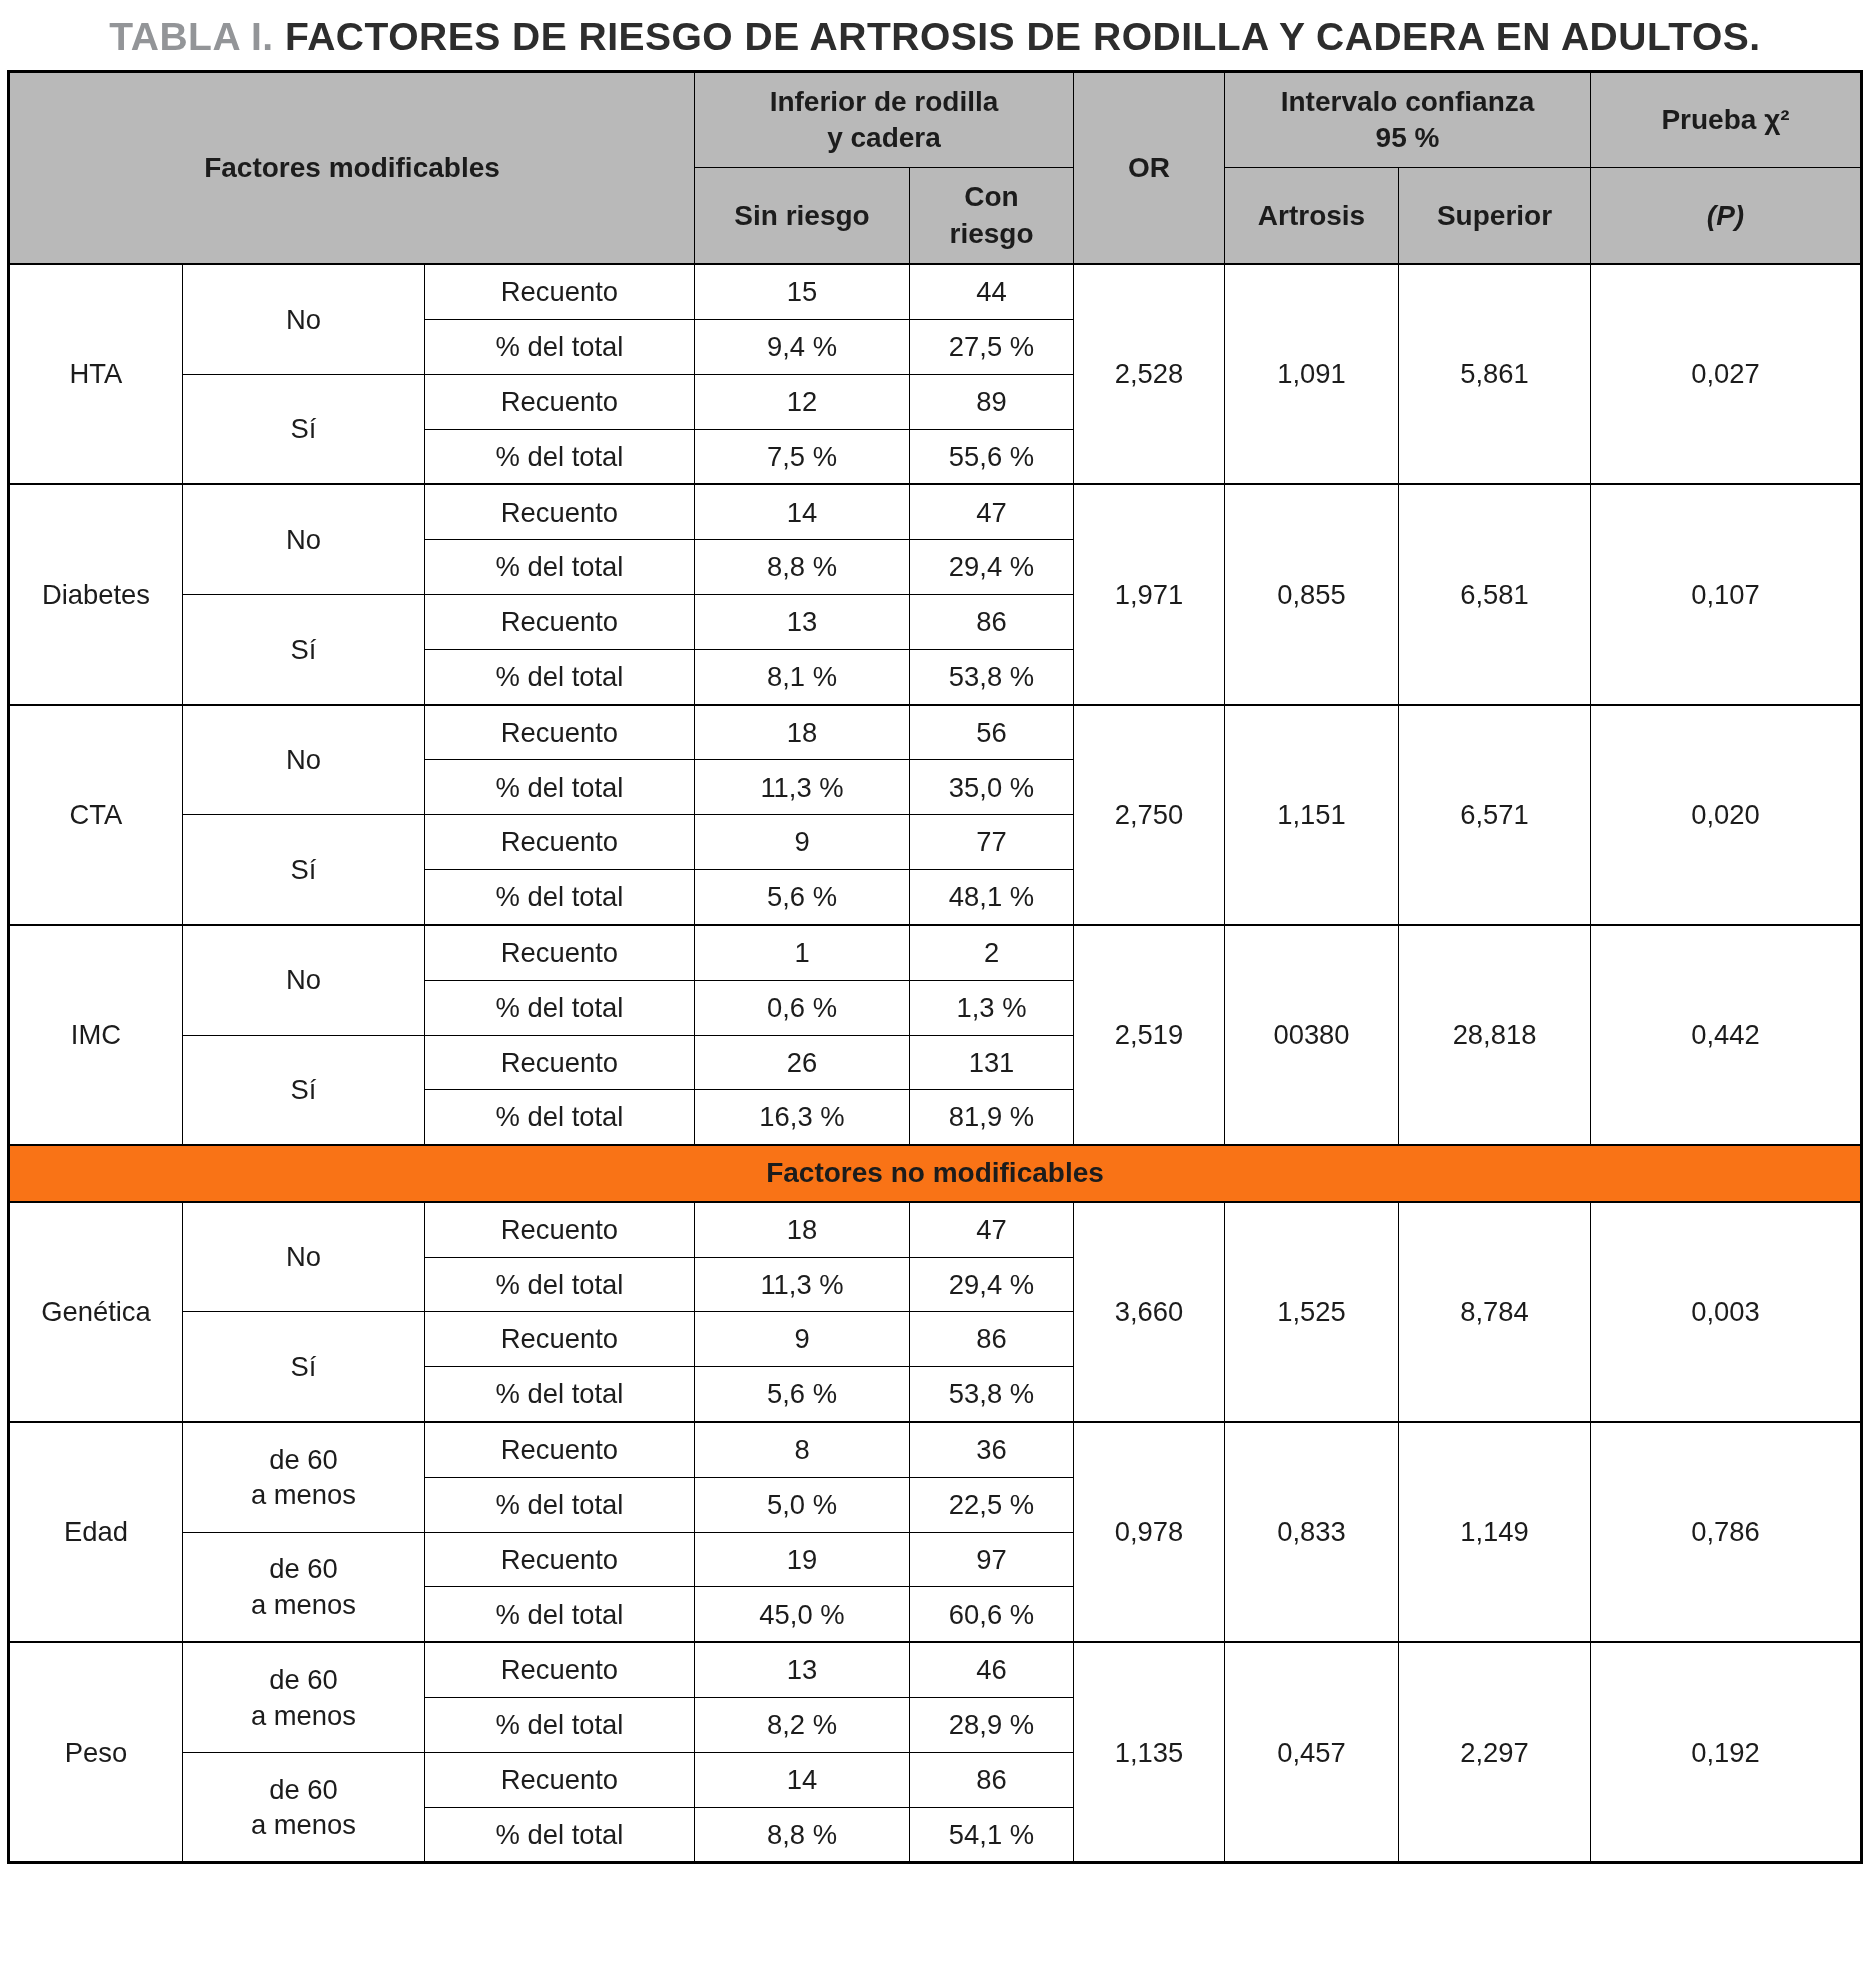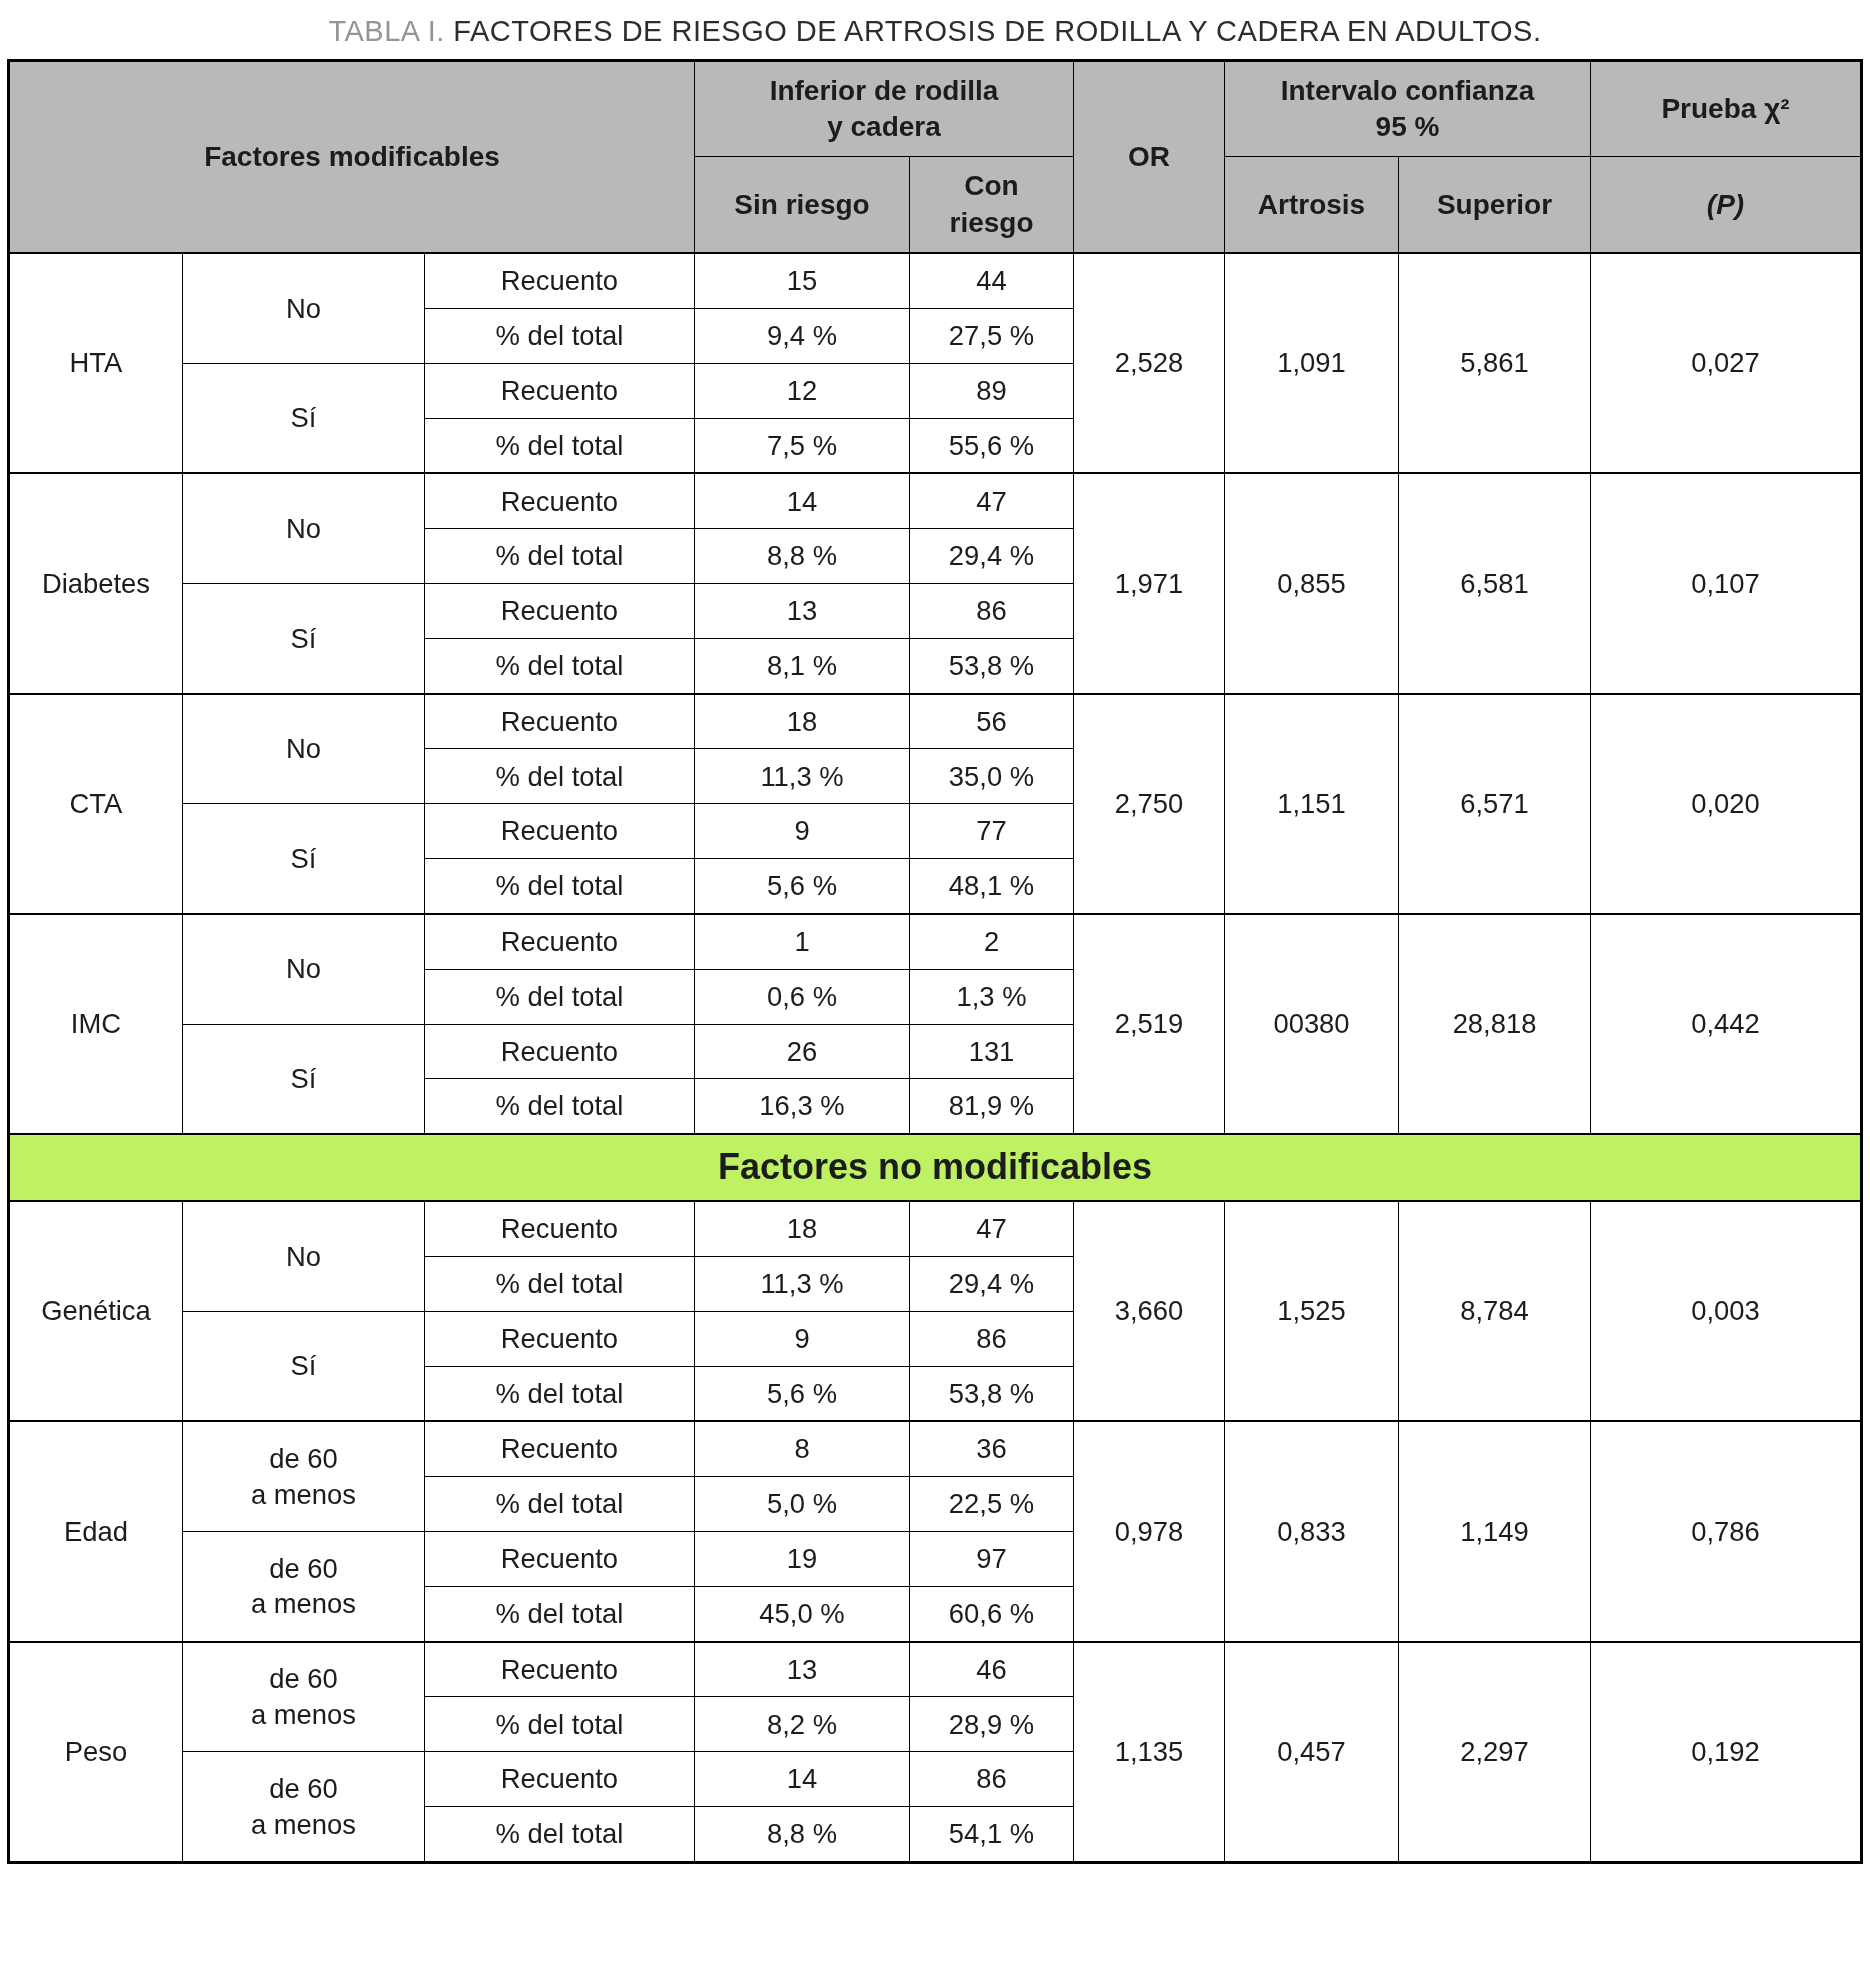--- a/index.html
+++ b/index.html
@@ -8,22 +8,22 @@
     background: #ffffff;
     font-family: "Liberation Sans", "DejaVu Sans", sans-serif;
     color: #1c1c1c;
   }
   body {
     width: 1870px;
   }
   .title {
     text-align: center;
     padding: 14.6px 0 11px 0;
-    font-size: 29px;
-    font-weight: normal;
+    font-size: 39px;
+    font-weight: bold;
     letter-spacing: 0.5px;
   }
   .title .tlabel { color: #939598; }
   .title .ttext  { color: #2d2d2d; }
 
   table.riesgo {
     border-collapse: collapse;
     table-layout: fixed;
     width: 1852px;
     margin: 0 auto 12.8px auto;
@@ -41,23 +41,23 @@
   }
   thead th {
     background: #b9b9b9;
     font-weight: bold;
     font-size: 28px;
     padding: 11px 5.5px;
   }
   thead tr:last-child th { border-bottom: 2.7px solid #000; }
   tr.gstart td { border-top: 2.7px solid #000; }
   tr.section-row td {
-    background: #bef264;
+    background: #f97316;
     font-weight: bold;
-    font-size: 36px;
+    font-size: 28px;
     border-top: 2.7px solid #000;
     border-bottom: 2.7px solid #000;
   }
   .italic { font-style: italic; }
 </style>
 </head>
 <body>
 
 <div class="title">
   <span class="tlabel">TABLA I.</span>

